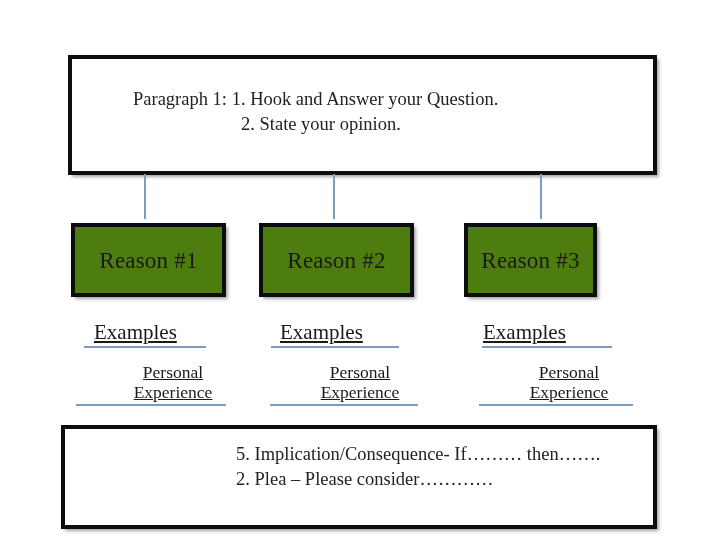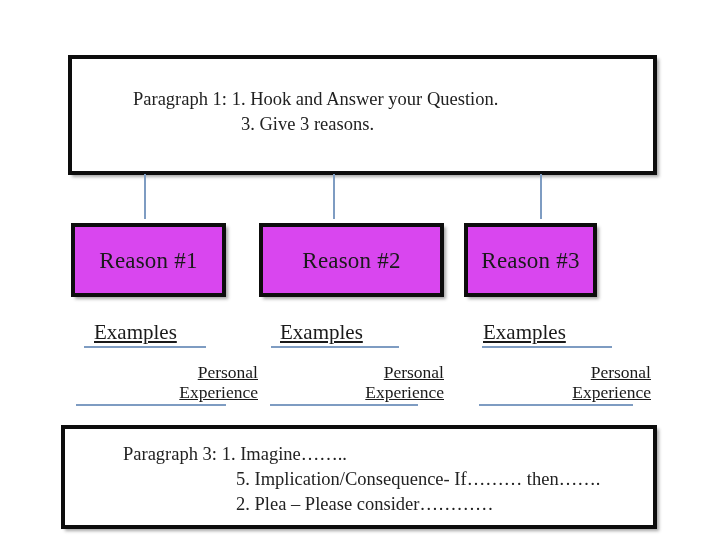--- a/index.html
+++ b/index.html
@@ -38,30 +38,30 @@
   }
   #para3-box {
     left: 61px;  top: 401px;
     width: 596px; height: 104px;
   }
 
   .reason-box {
     position: absolute;
     top: 199px;
     height: 74px;
-    background: #d946ef;
+    background: #4d7c0f;
     border: 4px solid #0d0d0d;
     box-sizing: border-box;
     box-shadow: 3px 3px 3px -1px rgba(60,60,60,0.45);
     display: flex;
     align-items: center;
     justify-content: center;
   }
   #reason-box-1 { left: 71px;  width: 155px; }
-  #reason-box-2 { left: 259px; width: 185px; }
+  #reason-box-2 { left: 259px; width: 155px; }
   #reason-box-3 { left: 464px; width: 133px; }
 
   .reason-label {
     font-size: 23px;
     line-height: 1;
     letter-spacing: 0.2px;
     color: #1a1a1a;
     white-space: nowrap;
   }
 
@@ -120,40 +120,40 @@
   }
   #col-1 .rule-examples { width: 122px; margin-left: 8px; }
   #col-2 .rule-examples { width: 128px; margin-left: 9px; }
   #col-3 .rule-examples { width: 130px; margin-left: 17px; }
 
   .experience-label {
     font-size: 17.5px;
     line-height: 20px;
     color: #1a1a1a;
     margin-top: 14px;
-    text-align: right;
+    text-align: center;
     padding-left: 12px;
   }
   #col-2 .experience-label { padding-left: 14px; }
   #col-3 .experience-label { padding-left: 22px; }
   .experience-label span { display: block; white-space: nowrap; }
 
   #col-1 .rule-experience { width: 150px; margin-left: 0px;  margin-top: 2px; }
   #col-2 .rule-experience { width: 148px; margin-left: 8px;  margin-top: 2px; }
   #col-3 .rule-experience { width: 154px; margin-left: 14px; margin-top: 2px; }
 </style>
 </head>
 <body>
 
 <div id="canvas">
 
   <div class="box" id="para1-box"></div>
   <div class="para-text" id="para1-text">
     <span class="para-line">Paragraph 1: 1. Hook and Answer your Question.</span>
-    <span class="para-line indented">3.  Give 3 reasons.</span>
+    <span class="para-line indented">2. State your opinion.</span>
   </div>
 
   <div class="connector" id="connector-1"></div>
   <div class="connector" id="connector-2"></div>
   <div class="connector" id="connector-3"></div>
 
   <div class="reason-box" id="reason-box-1">
     <span class="reason-label">Reason #1</span>
   </div>
   <div class="reason-box" id="reason-box-2">
@@ -188,18 +188,17 @@
     <div class="rule rule-examples"></div>
     <div class="experience-label">
       <span>Personal</span>
       <span>Experience</span>
     </div>
     <div class="rule rule-experience"></div>
   </div>
 
   <div class="box" id="para3-box"></div>
   <div class="para-text" id="para3-text">
-    <span class="para-line">Paragraph 3: 1. Imagine……..</span>
     <span class="para-line indented">5. Implication/Consequence- If……… then…….</span>
     <span class="para-line indented">2. Plea – Please consider…………</span>
   </div>
 
 </div>
 
 </body></html>

